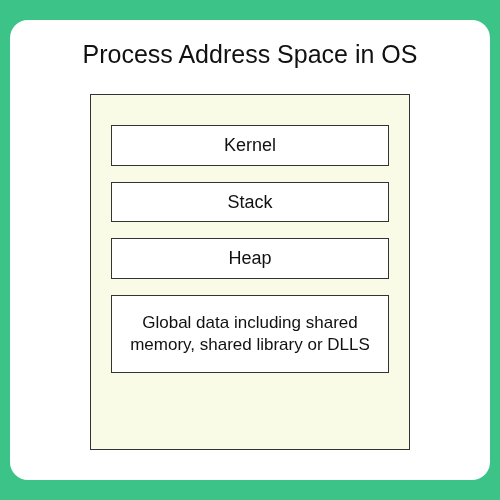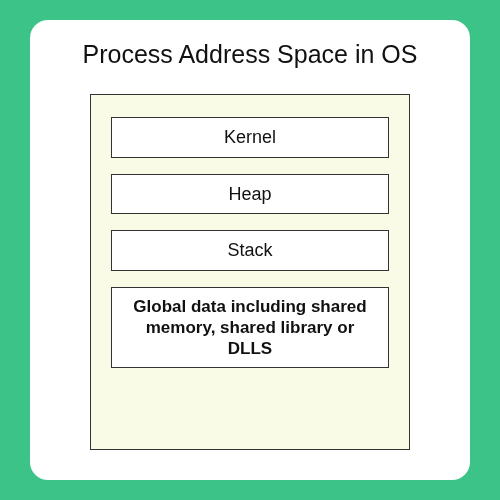--- a/index.html
+++ b/index.html
@@ -6,69 +6,68 @@
     body {
       width: 500px;
       height: 500px;
       background: #3bc388;
       display: flex;
       align-items: center;
       justify-content: center;
       font-family: 'Segoe UI', Arial, sans-serif;
     }
     .card {
-      width: 440px;
+      width: 480px;
       height: 460px;
       background: #ffffff;
       border-radius: 18px;
       padding: 20px 30px 30px 30px;
       display: flex;
       flex-direction: column;
       align-items: center;
     }
     .title {
       font-size: 25px;
       font-weight: 400;
       color: #111;
       margin-bottom: 25px;
       text-align: center;
     }
     .addr-space {
       width: 320px;
       flex: 1;
       background: #fafbe7;
       border: 1px solid #333;
-      padding: 22px 20px;
+      padding: 30px 20px;
       display: flex;
       flex-direction: column;
       gap: 16px;
     }
     .segment {
       background: #ffffff;
       border: 1px solid #333;
       display: flex;
       align-items: center;
       justify-content: center;
       text-align: center;
       padding: 8px 10px;
       font-size: 18px;
       color: #111;
       line-height: 1.25;
       min-height: 38px;
     }
     .segment.tall {
       min-height: 78px;
       font-size: 17px;
-      font-weight: bold;
     }
   </style>
 </head>
 <body>
 
 <div class="card">
   <div class="title">Process Address Space in OS</div>
   <div class="addr-space">
     <div class="segment">Kernel</div>
+    <div class="segment">Stack</div>
     <div class="segment">Heap</div>
-    <div class="segment">Stack</div>
     <div class="segment tall">Global data including shared memory, shared library or DLLS</div>
   </div>
 </div>
 
 </body></html>

